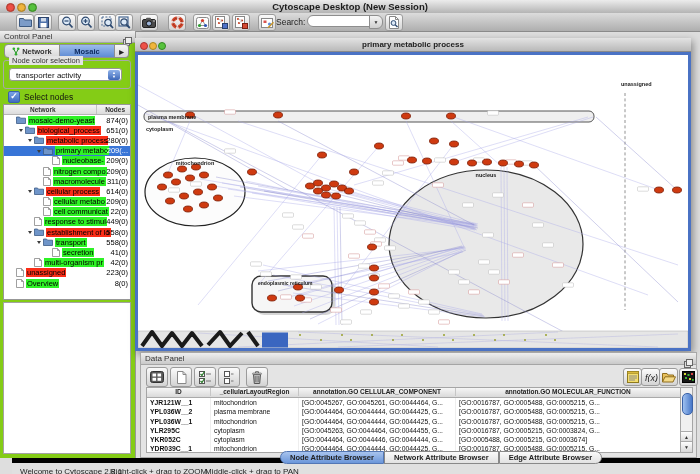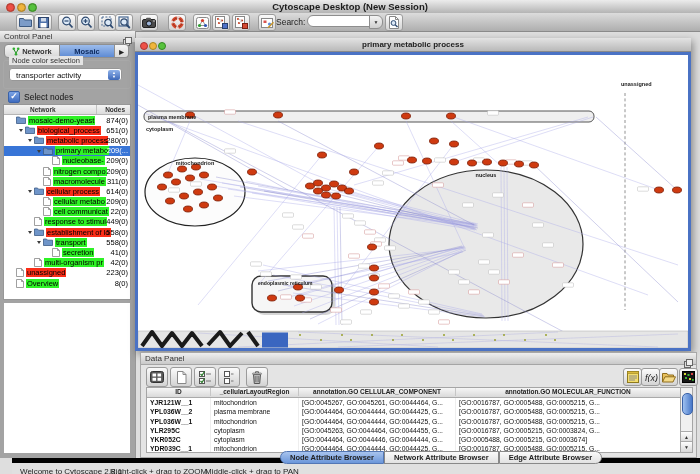--- a/index.html
+++ b/index.html
@@ -15,21 +15,21 @@
   .toolbar{position:absolute;left:0;top:13px;width:700px;height:18px;background:linear-gradient(#dcdcdc,#aeaeae);border-bottom:1px solid #8b8b8b}
   .tbtn{position:absolute;top:1px;width:16px;height:15px;border:1px solid #9b9b9b;border-radius:3px;background:linear-gradient(#fbfbfb,#d3d3d3);display:flex;align-items:center;justify-content:center}
   .search-label{position:absolute;left:276px;top:0;font-size:8.5px;color:#222;line-height:18px}
   .search-input{position:absolute;left:307px;top:2px;width:54px;height:10px;border:1px solid #8e8e8e;border-radius:6px 0 0 6px;font-size:8px;padding:0 4px;background:#fff;outline:none}
   .search-arrow{position:absolute;left:369px;top:2px;width:12px;height:12px;border:1px solid #8e8e8e;border-radius:0 6px 6px 0;background:linear-gradient(#f4f4f4,#cfcfcf);display:flex;align-items:center;justify-content:center;font-size:5px;color:#333}
   
   .panel-header{position:absolute;left:0;width:100%;height:11px;background:linear-gradient(#efefef,#c9c9c9);border-bottom:1px solid #a5a5a5}
   .panel-header .ph-t{position:absolute;left:4px;top:1px;font-size:8px;color:#333}
   .float-ic{position:absolute;right:3px;top:1px}
   
-  .control-panel{position:absolute;left:0;top:31px;width:135px;height:427px;background:#a3a3a3;border-right:1px solid #979797}
+  .control-panel{position:absolute;left:0;top:31px;width:135px;height:427px;background:#84cc16;border-right:1px solid #979797}
   .cp-tabs{position:absolute;left:4px;top:13px;width:127px;height:14px;display:flex}
   .seg-tab{height:12px;border:1px solid #8f8f8f;font-size:7.5px;font-weight:bold;display:flex;align-items:center;justify-content:center;gap:2px;background:linear-gradient(#f6f6f6,#d8d8d8);color:#333}
   .seg-tab.first{border-radius:4px 0 0 4px;width:54px}
   .seg-tab.mid{border-left:none;width:54px}
   .seg-tab.sel{background:linear-gradient(#9cbcec,#5e8bd4);color:#0d2a5e}
   .seg-tab.arr{border-left:none;border-radius:0 4px 4px 0;width:13px;font-size:6px;color:#222}
   .groupbox{position:absolute;left:3px;top:29px;width:126px;height:27px;border:1px solid #a8a8a8;border-radius:3px}
   .gb-legend{position:absolute;left:5px;top:-5px;background:#e4e4e4;padding:0 3px;font-size:7.5px;color:#333}
   .combo{position:absolute;left:5px;top:7px;width:113px;height:13px;background:#fff;border:1px solid #979797;border-radius:3px;font-size:8px;color:#111;line-height:13px;padding-left:6px;box-sizing:border-box}
   .stepper{position:absolute;right:1px;top:1px;width:12px;height:10px;border-radius:2px;background:linear-gradient(#8fb2ea,#3d68b8);display:flex;flex-direction:column;align-items:center;justify-content:center;color:#fff;font-size:4px;line-height:4px}

